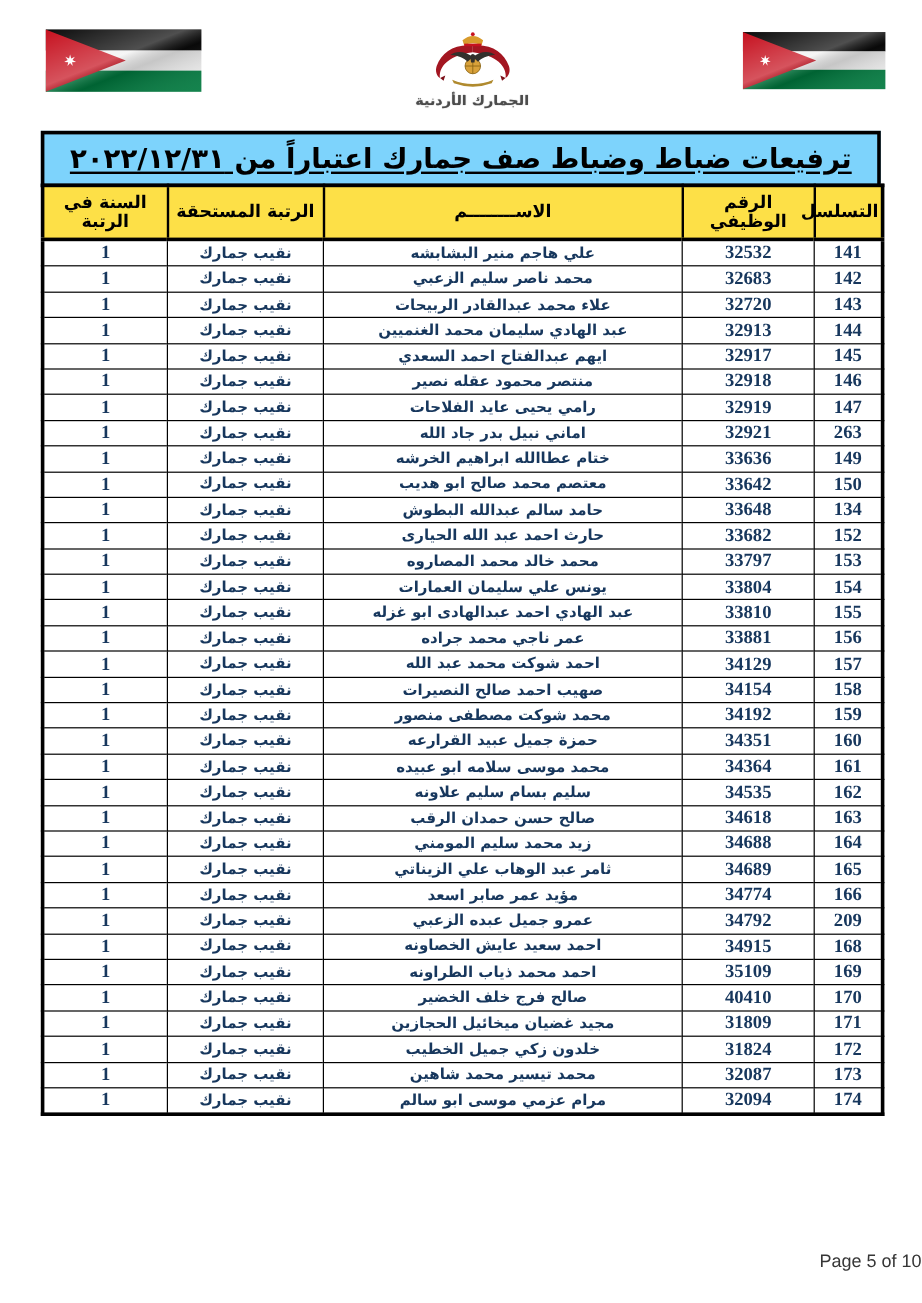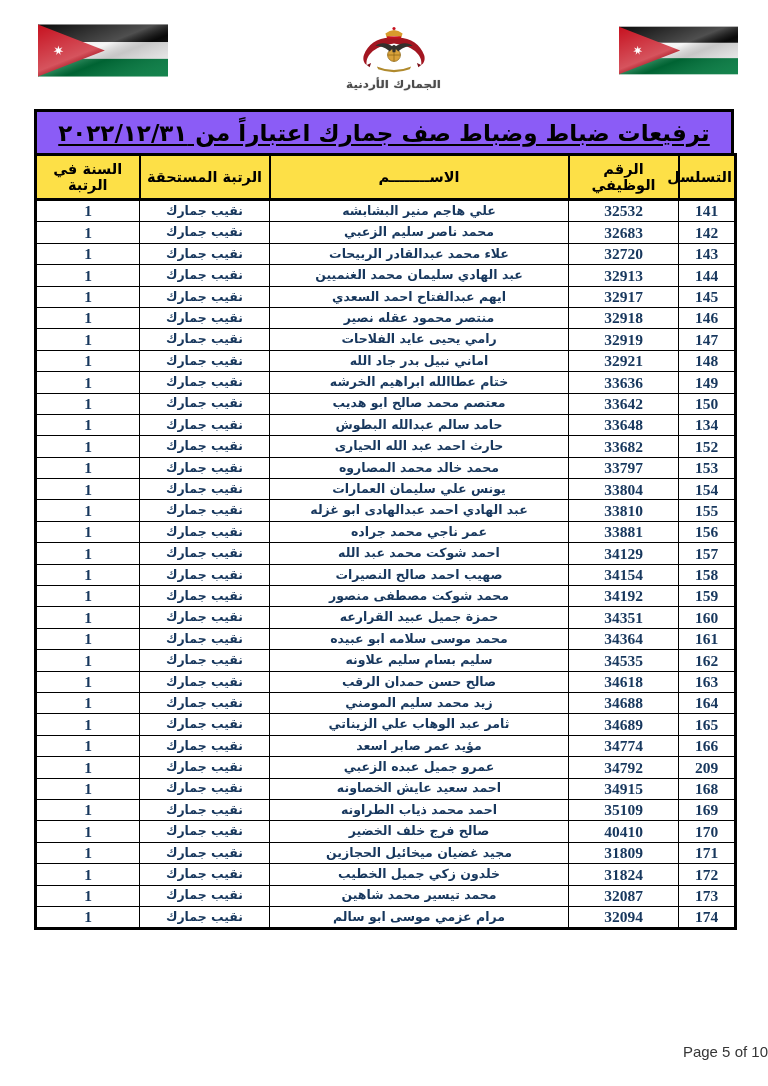--- a/index.html
+++ b/index.html
@@ -23,21 +23,21 @@
   .calligraphy{
     font-size:12px;font-weight:bold;color:#4c4c4c;
     direction:rtl;letter-spacing:1px;transform:scaleY(.92);
     text-shadow:0 0 1px rgba(70,70,70,.55);
     margin-top:1px;white-space:nowrap;
   }
   
   .title-box{
     margin:13px 34px 0 34px;
     border:3px solid #000;
-    background:#8b5cf6;
+    background:#7dd3fc;
     height:41px;
     display:flex;align-items:center;justify-content:center;
   }
   .title-text{
     direction:rtl;
     font-size:23px;font-weight:bold;color:#000;
     text-decoration:underline;text-underline-offset:3px;
     font-family:"DejaVu Sans",sans-serif;
     white-space:nowrap;
   }
@@ -203,21 +203,21 @@
     <td class="c-year">1</td>
   </tr>
       <tr>
     <td class="c-serial">147</td>
     <td class="c-emp">32919</td>
     <td class="c-name">رامي يحيى عايد الفلاحات</td>
     <td class="c-rank">نقيب جمارك</td>
     <td class="c-year">1</td>
   </tr>
       <tr>
-    <td class="c-serial">148</td>
+    <td class="c-serial">263</td>
     <td class="c-emp">32921</td>
     <td class="c-name">اماني نبيل بدر جاد الله</td>
     <td class="c-rank">نقيب جمارك</td>
     <td class="c-year">1</td>
   </tr>
       <tr>
     <td class="c-serial">149</td>
     <td class="c-emp">33636</td>
     <td class="c-name">ختام عطاالله ابراهيم الخرشه</td>
     <td class="c-rank">نقيب جمارك</td>

